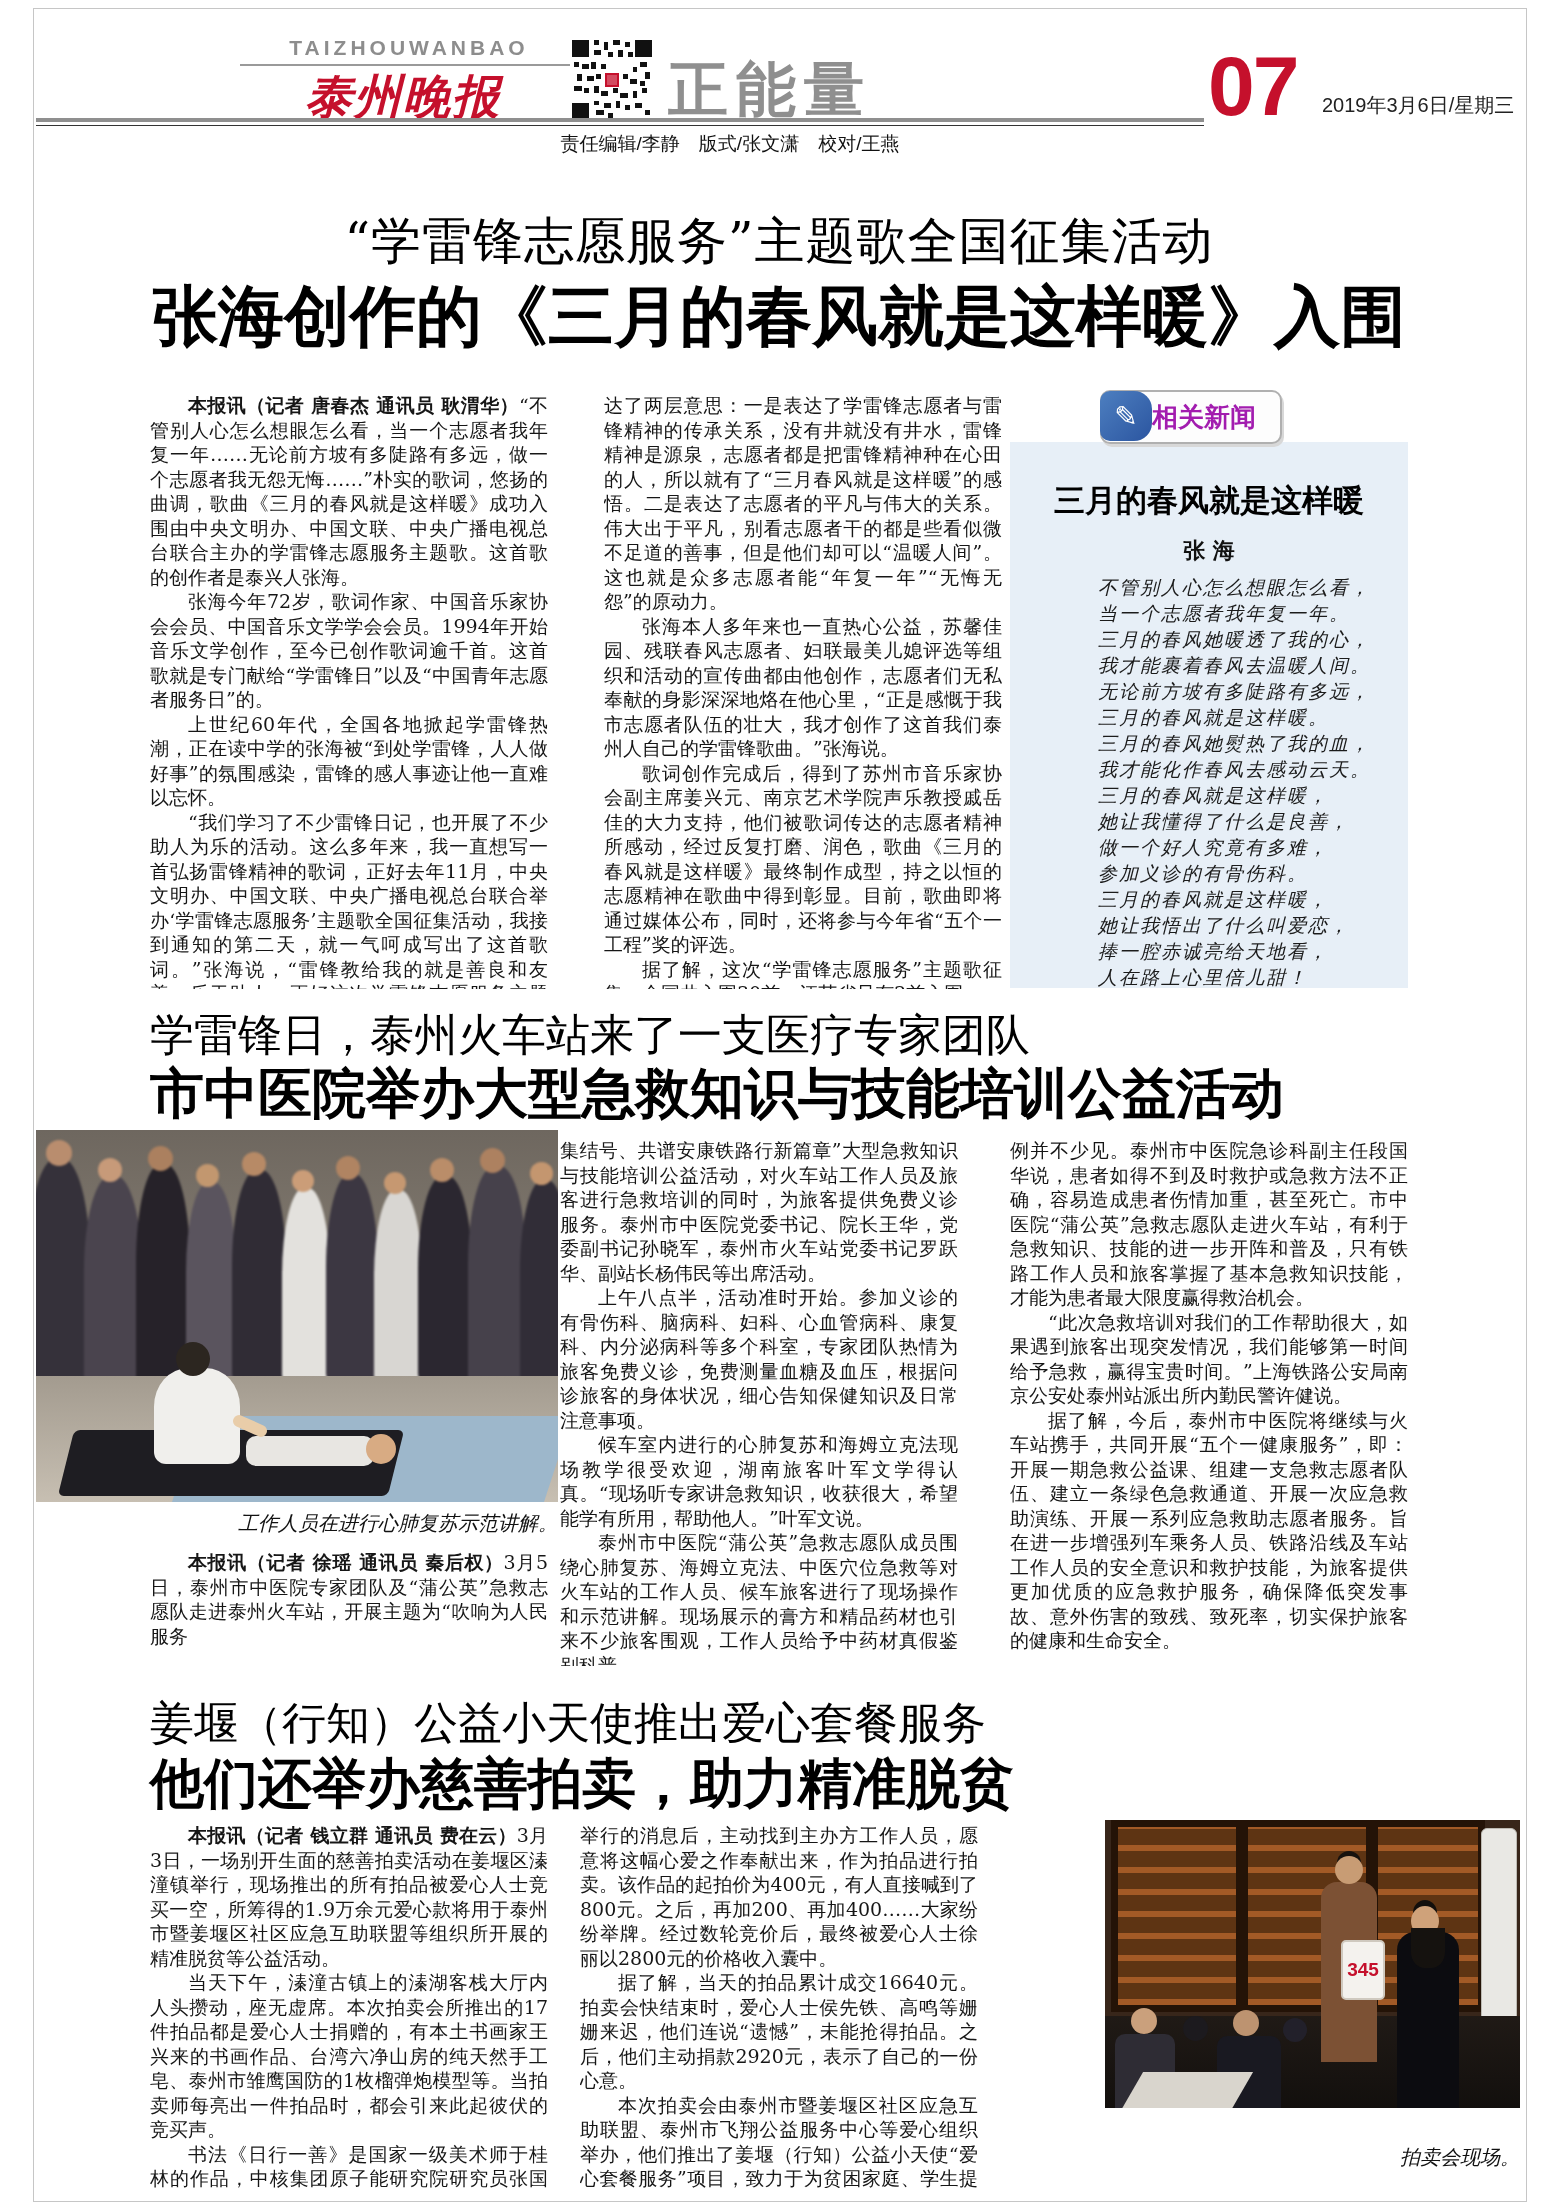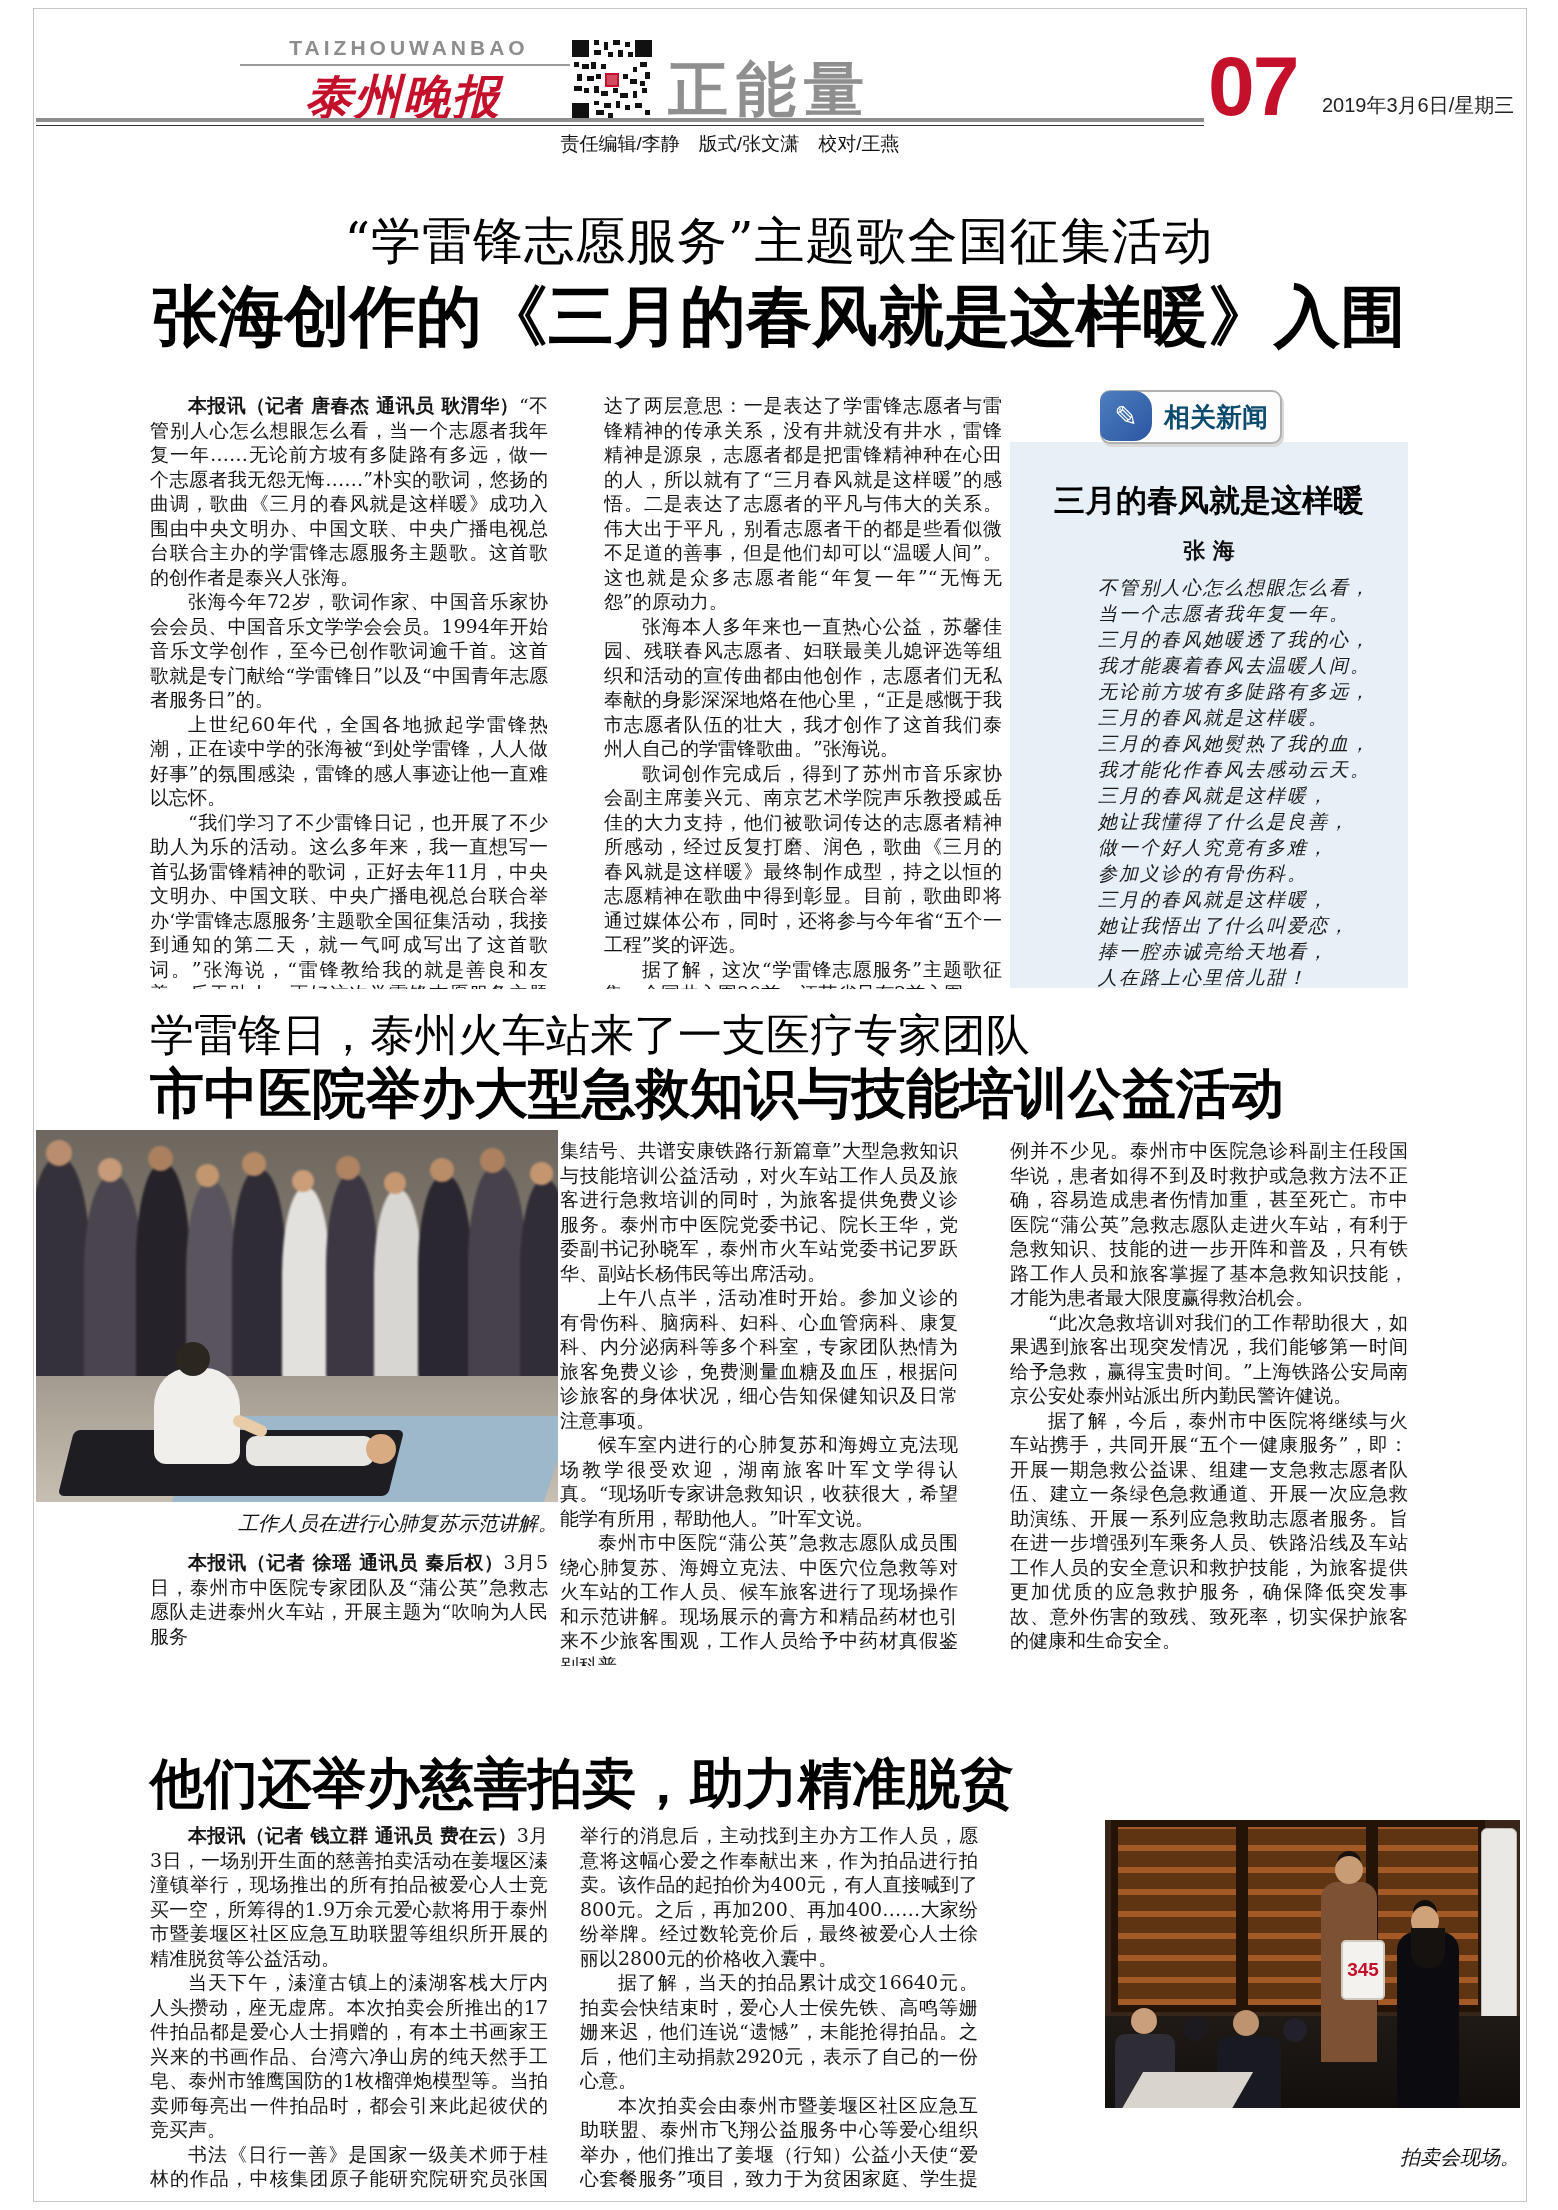--- a/index.html
+++ b/index.html
@@ -54,21 +54,21 @@
   .a3-col1{left:150px;top:1823px;height:365px;}
   .a3-col2{left:580px;top:1823px;height:365px;}
 
   
   .rel-box{position:absolute;left:1010px;top:442px;width:398px;height:546px;background:#e7eff7;}
   .rel-badge{position:absolute;left:1100px;top:390px;width:178px;height:50px;background:#fdfdfd;
        border:2px solid #b0b0b0;border-radius:10px;box-shadow:2px 3px 0 #d8d8d8;display:flex;align-items:center;}
   .rel-badge .pen{width:52px;height:50px;margin:-2px 0 0 -2px;border-radius:10px 18px 18px 10px;
        background:linear-gradient(135deg,#4d7fc0,#2b55a0);color:#fff;display:flex;
        align-items:center;justify-content:center;font-size:28px;}
-  .rel-badge .txt{flex:1;text-align:center;color:#0c4a6e;font-size:26px;font-weight:bold;
+  .rel-badge .txt{flex:1;color:#a21caf;font-size:26px;font-weight:bold;
        font-family:Liberation Sans, sans-serif;}
   .rel-title{margin:38px 10px 0;text-align:center;font-family:"Liberation Sans",sans-serif;
        font-weight:900;font-size:31px;color:#000;}
   .rel-author{margin-top:14px;text-align:center;font-weight:bold;font-size:22px;color:#111;}
   .poem{margin:8px 0 0 88px;font-style:italic;font-size:19px;line-height:26px;
        letter-spacing:2px;color:#1b1b1b;}
 
   
   .photo{position:absolute;overflow:hidden;}
   .caption{position:absolute;text-align:right;font-style:italic;font-size:20px;color:#111;}
@@ -250,20 +250,21 @@
     <p>候车室内进行的心肺复苏和海姆立克法现场教学很受欢迎，湖南旅客叶军文学得认真。“现场听专家讲急救知识，收获很大，希望能学有所用，帮助他人。”叶军文说。</p>
     <p>泰州市中医院“蒲公英”急救志愿队成员围绕心肺复苏、海姆立克法、中医穴位急救等对火车站的工作人员、候车旅客进行了现场操作和示范讲解。现场展示的膏方和精品药材也引来不少旅客围观，工作人员给予中药材真假鉴别科普。</p>
 
   </div>
   <div class="col a2-col3">
     <p style="text-indent:0">例并不少见。泰州市中医院急诊科副主任段国华说，患者如得不到及时救护或急救方法不正确，容易造成患者伤情加重，甚至死亡。市中医院“蒲公英”急救志愿队走进火车站，有利于急救知识、技能的进一步开阵和普及，只有铁路工作人员和旅客掌握了基本急救知识技能，才能为患者最大限度赢得救治机会。</p>
     <p>“此次急救培训对我们的工作帮助很大，如果遇到旅客出现突发情况，我们能够第一时间给予急救，赢得宝贵时间。”上海铁路公安局南京公安处泰州站派出所内勤民警许健说。</p>
     <p>据了解，今后，泰州市中医院将继续与火车站携手，共同开展“五个一健康服务”，即：开展一期急救公益课、组建一支急救志愿者队伍、建立一条绿色急救通道、开展一次应急救助演练、开展一系列应急救助志愿者服务。旨在进一步增强列车乘务人员、铁路沿线及车站工作人员的安全意识和救护技能，为旅客提供更加优质的应急救护服务，确保降低突发事故、意外伤害的致残、致死率，切实保护旅客的健康和生命安全。</p>
   </div>
 
+  <div class="kicker a3-kicker">姜堰（行知）公益小天使推出爱心套餐服务</div>
   <div class="a3-headline">他们还举办慈善拍卖，助力精准脱贫</div>
 
   <div class="col a3-col1">
     <p><span class="lead">本报讯</span><span class="byline">（记者 钱立群 通讯员 费在云）</span><span>3月3日，一场别开生面的慈善拍卖活动在姜堰区溱潼镇举行，现场推出的所有拍品被爱心人士竞买一空，所筹得的1.9万余元爱心款将用于泰州市暨姜堰区社区应急互助联盟等组织所开展的精准脱贫等公益活动。</span></p>
     <p>当天下午，溱潼古镇上的溱湖客栈大厅内人头攒动，座无虚席。本次拍卖会所推出的17件拍品都是爱心人士捐赠的，有本土书画家王兴来的书画作品、台湾六净山房的纯天然手工皂、泰州市雏鹰国防的1枚榴弹炮模型等。当拍卖师每亮出一件拍品时，都会引来此起彼伏的竞买声。</p>
     <p>书法《日行一善》是国家一级美术师于桂林的作品，中核集团原子能研究院研究员张国光博士已经珍藏多年。张博士一直积极参加姜堰（行知）公益小天使等公益组织开展的各项活动。当他听说爱心拍卖即将</p>
   </div>
   <div class="col a3-col2">
     <p style="text-indent:0">举行的消息后，主动找到主办方工作人员，愿意将这幅心爱之作奉献出来，作为拍品进行拍卖。该作品的起拍价为400元，有人直接喊到了800元。之后，再加200、再加400……大家纷纷举牌。经过数轮竞价后，最终被爱心人士徐丽以2800元的价格收入囊中。</p>
     <p>据了解，当天的拍品累计成交16640元。拍卖会快结束时，爱心人士侯先铁、高鸣等姗姗来迟，他们连说“遗憾”，未能抢得拍品。之后，他们主动捐款2920元，表示了自己的一份心意。</p>

